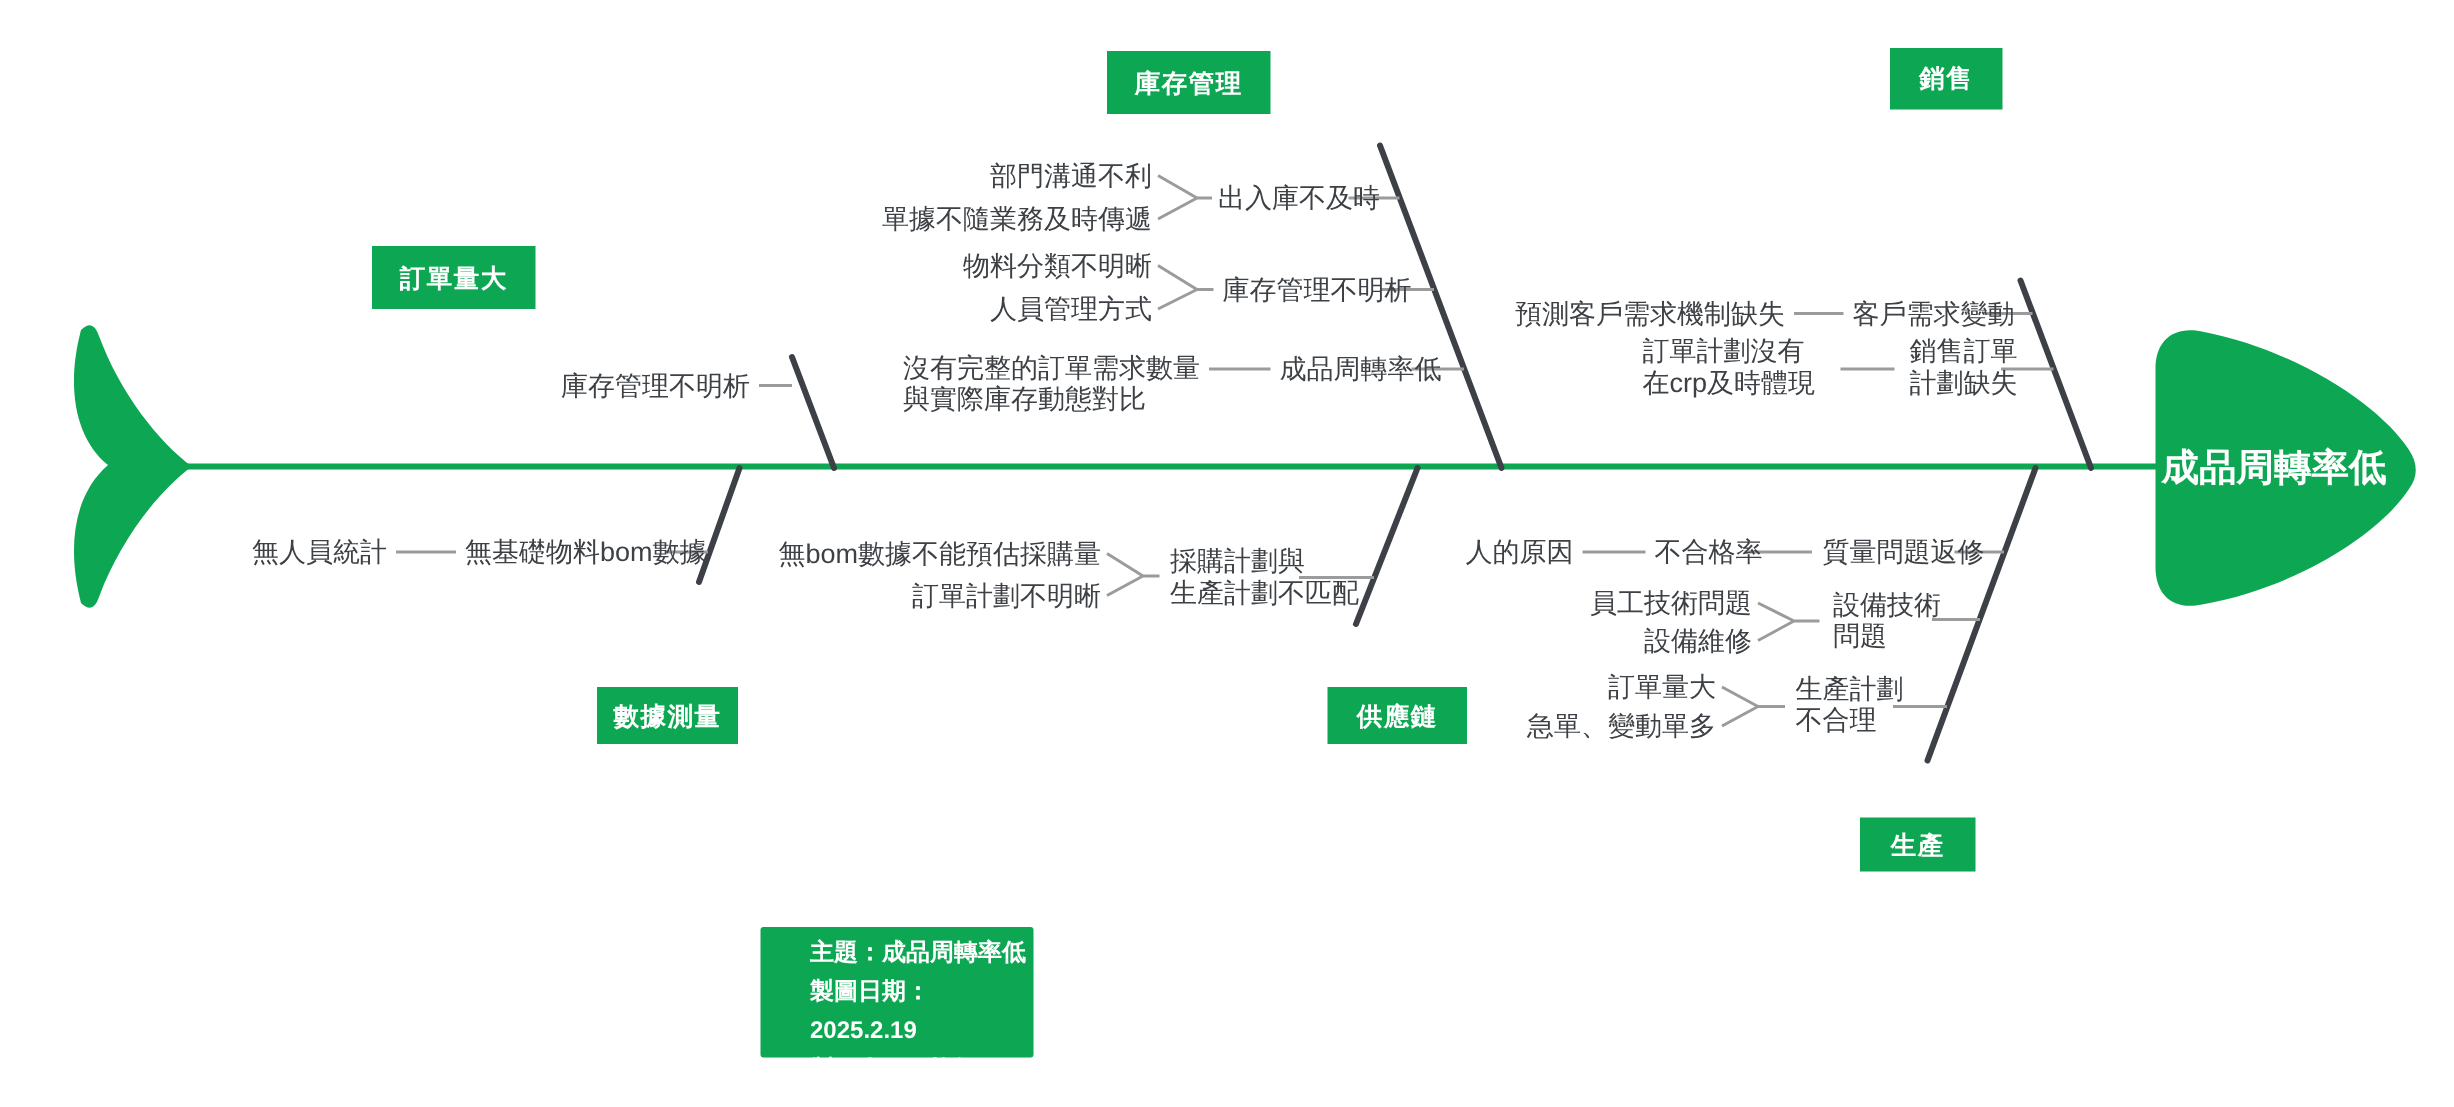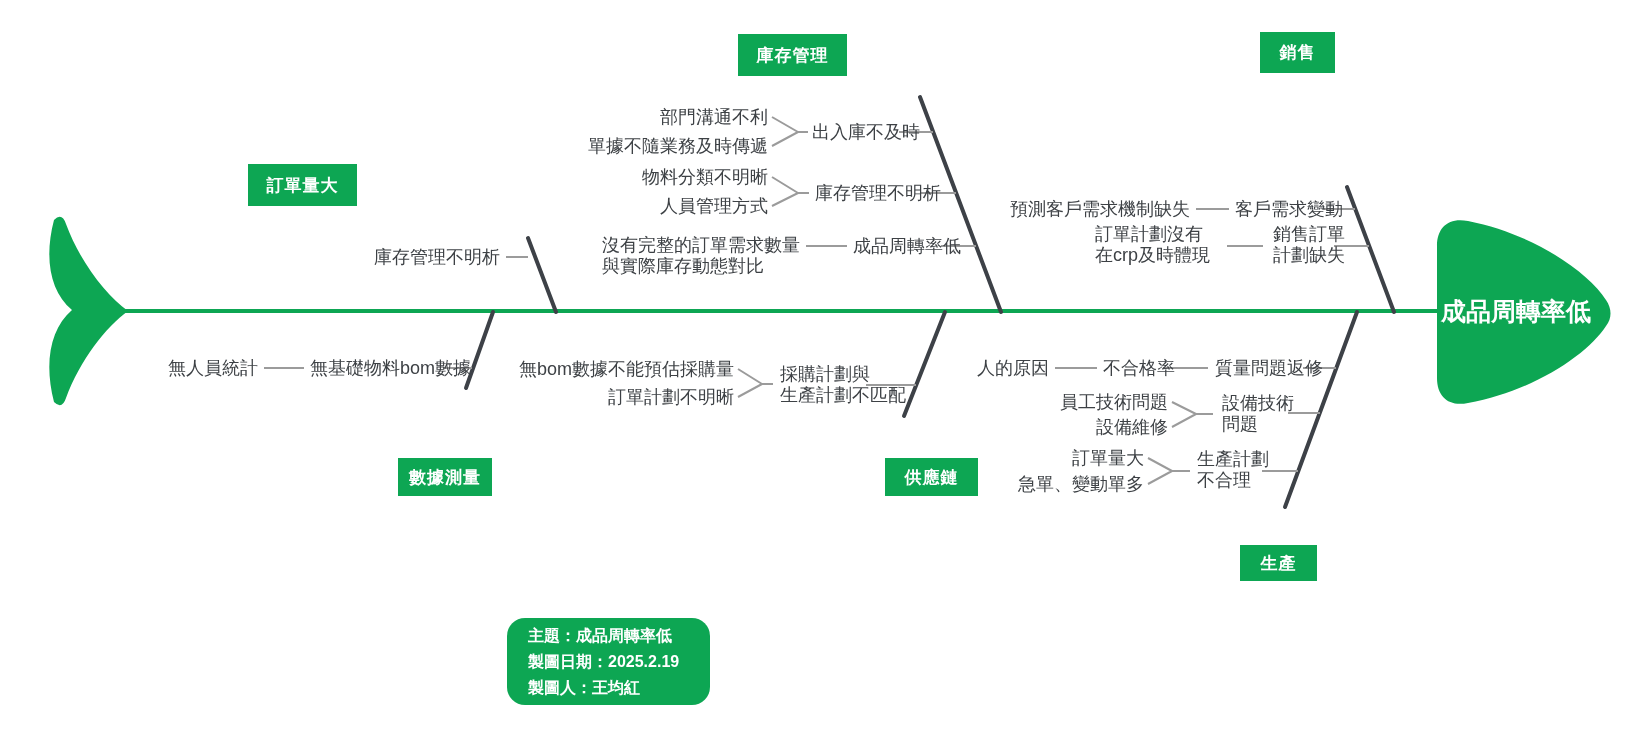--- a/index.html
+++ b/index.html
@@ -23,23 +23,23 @@
   .cat-box{
     position:absolute;background:var(--green);color:#fff;font-weight:bold;
     display:flex;align-items:center;justify-content:center;
     border-radius:0;font-size:17px;letter-spacing:1px;
   }
   .head-label{
     position:absolute;left:1436px;top:295px;width:160px;text-align:center;
     color:#fff;font-size:25px;font-weight:bold;white-space:nowrap;
   }
   .info-box{
-    position:absolute;left:507px;top:618px;width:203px;height:87px;
-    background:var(--green);border-radius:18px;color:#fff;box-sizing:border-box;
-    font-size:16px;font-weight:bold;line-height:26px;padding:5px 0 0 21px;
+    position:absolute;left:507px;top:618px;width:182px;height:87px;
+    background:var(--green);border-radius:2px;color:#fff;box-sizing:border-box;
+    font-size:16px;font-weight:bold;line-height:26px;padding:5px 0 0 33px;
   }
 </style>
 </head>
 <body>
 
 <div class="canvas">
 
   <svg width="1636" height="738" viewBox="0 0 1636 738">
 
     <path class="fill-green" d="M128,311 C106,295 80,262 66,224 Q62,212 54,220 C44,258 50,292 72,310

